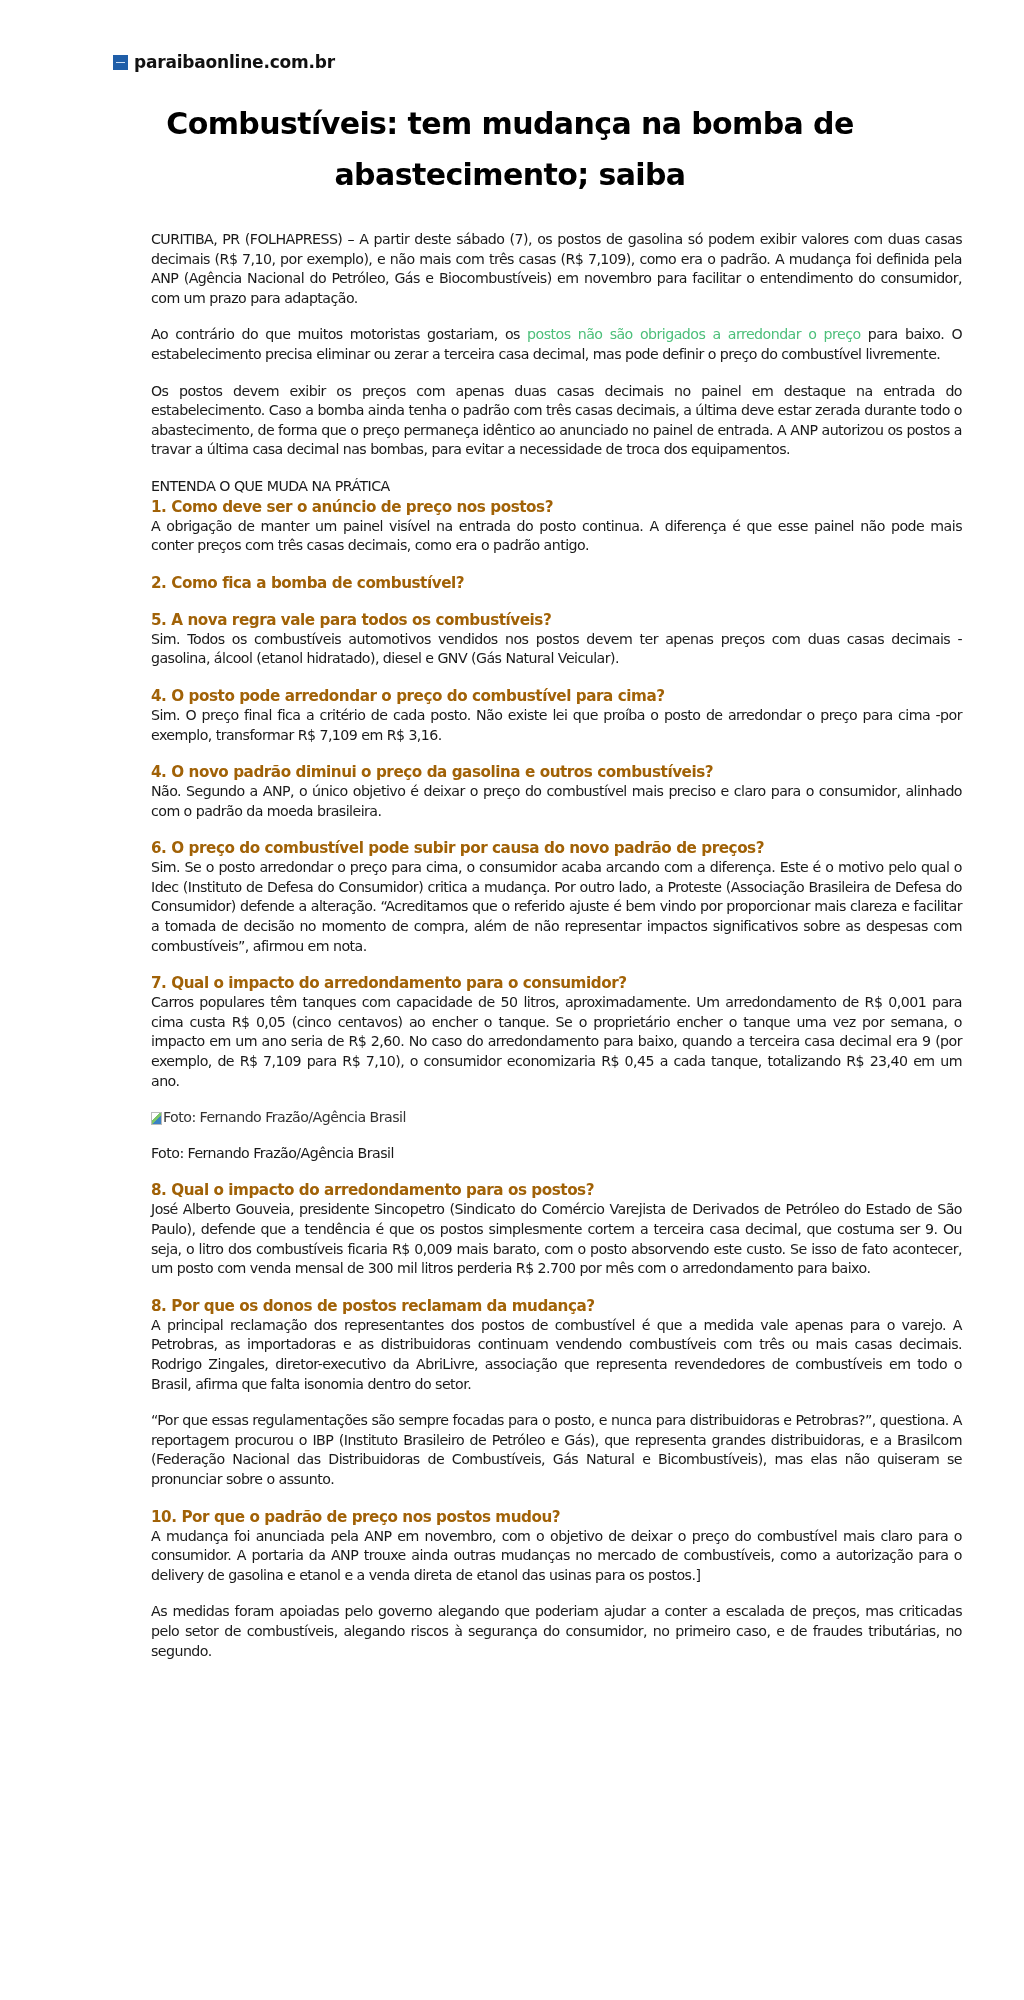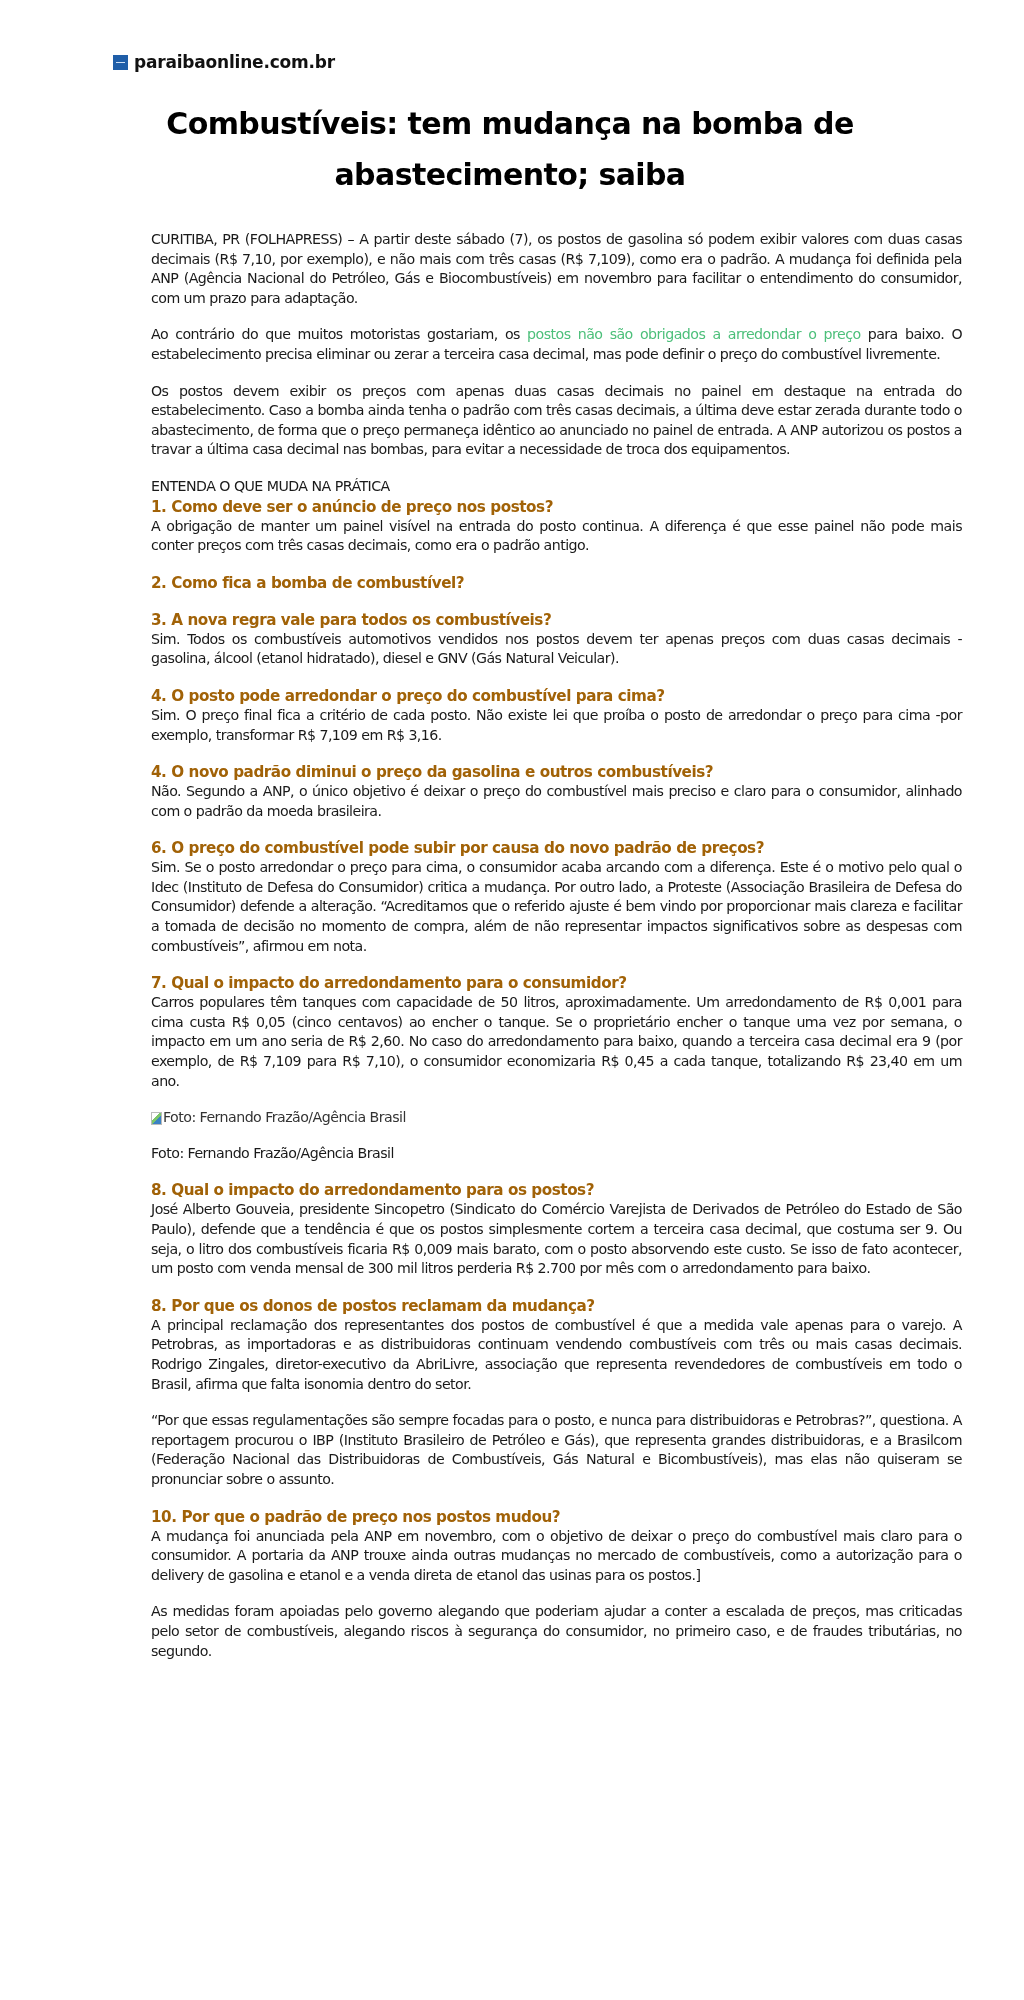--- a/index.html
+++ b/index.html
@@ -125,21 +125,21 @@
   <div class="section-kicker">ENTENDA O QUE MUDA NA PRÁTICA</div>
 
   <section class="qa">
     <h2>1. Como deve ser o anúncio de preço nos postos?</h2>
     <p>A obrigação de manter um painel visível na entrada do posto continua. A diferença é que esse painel não pode mais conter preços com três casas decimais, como era o padrão antigo.</p>
   </section>
   <section class="qa">
     <h2>2. Como fica a bomba de combustível?</h2>
   </section>
   <section class="qa">
-    <h2>3. A nova regra vale para todos os combustíveis?</h2>
+    <h2>5. A nova regra vale para todos os combustíveis?</h2>
     <p>Sim. Todos os combustíveis automotivos vendidos nos postos devem ter apenas preços com duas casas decimais -gasolina, álcool (etanol hidratado), diesel e GNV (Gás Natural Veicular).</p>
   </section>
   <section class="qa">
     <h2>4. O posto pode arredondar o preço do combustível para cima?</h2>
     <p>Sim. O preço final fica a critério de cada posto. Não existe lei que proíba o posto de arredondar o preço para cima -por exemplo, transformar R$ 7,109 em R$ 3,16.</p>
   </section>
   <section class="qa">
     <h2>4. O novo padrão diminui o preço da gasolina e outros combustíveis?</h2>
     <p>Não. Segundo a ANP, o único objetivo é deixar o preço do combustível mais preciso e claro para o consumidor, alinhado com o padrão da moeda brasileira.</p>
   </section>

